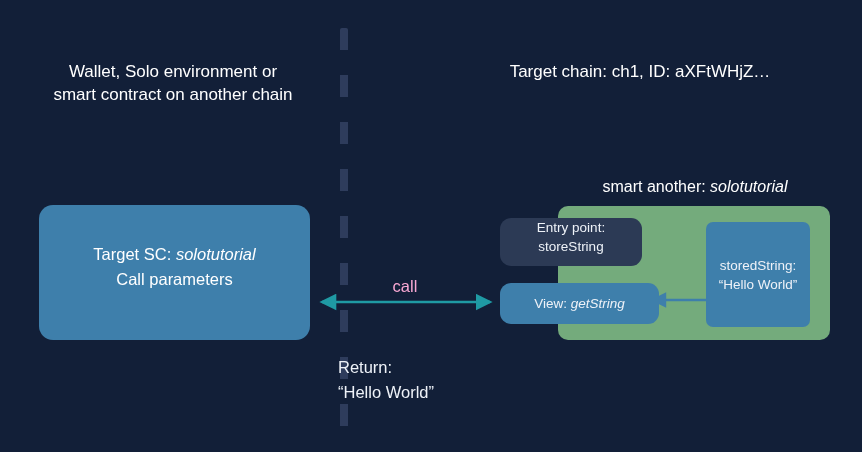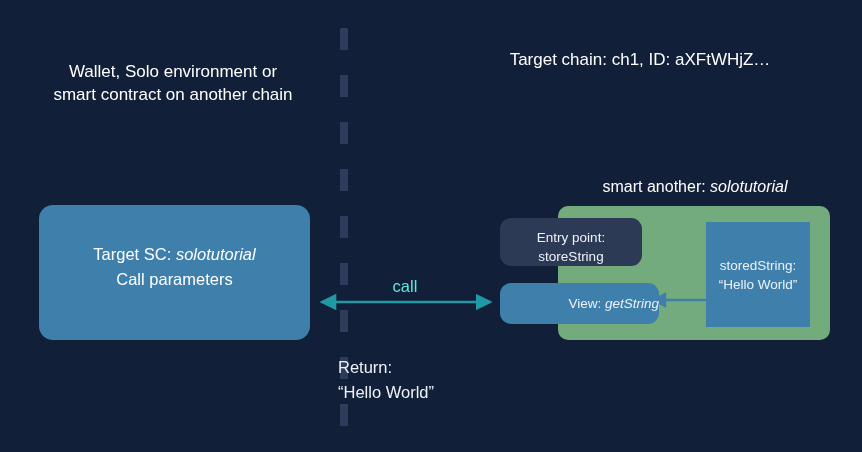--- a/index.html
+++ b/index.html
@@ -45,21 +45,21 @@
     text-align: center;
     white-space: pre-line;
   }
   #left-heading {
     left: 18px;
     top: 60px;
     width: 310px;
   }
   #right-heading {
     left: 440px;
-    top: 48px;
+    top: 60px;
     width: 400px;
   }
 
   .section-label {
     position: absolute;
     color: #ffffff;
     font-size: 16px;
     text-align: center;
   }
   #view-params-label {
@@ -117,42 +117,42 @@
     position: absolute;
     left: 500px;
     top: 218px;
     width: 142px;
     height: 48px;
     background: #2c3a55;
     border-radius: 11px;
     display: flex;
     flex-direction: column;
     align-items: center;
-    justify-content: flex-end;
+    justify-content: flex-start;
   }
   #view-box {
     position: absolute;
     left: 500px;
     top: 283px;
     width: 159px;
     height: 41px;
     background: #3e7fab;
     border-radius: 11px;
     display: flex;
     align-items: center;
-    justify-content: flex-end;
+    justify-content: center;
   }
   #stored-string-box {
     position: absolute;
     left: 706px;
     top: 222px;
     width: 104px;
     height: 105px;
     background: #3e7fab;
-    border-radius: 0;
+    border-radius: 7px;
     display: flex;
     flex-direction: column;
     align-items: center;
     justify-content: center;
   }
   .small-line {
     color: #eef2f8;
     font-size: 13.5px;
     line-height: 19px;
     text-align: center;
@@ -176,21 +176,21 @@
     top: 292px;
     width: 184px;
     height: 20px;
   }
   #call-label {
     position: absolute;
     left: 340px;
     top: 277px;
     width: 130px;
     text-align: center;
-    color: #5eead4;
+    color: #f9a8d4;
     font-size: 16.5px;
   }
   #return-label {
     position: absolute;
     left: 338px;
     top: 355px;
     width: 140px;
     text-align: left;
     color: #eef2f8;
     font-size: 16.5px;

